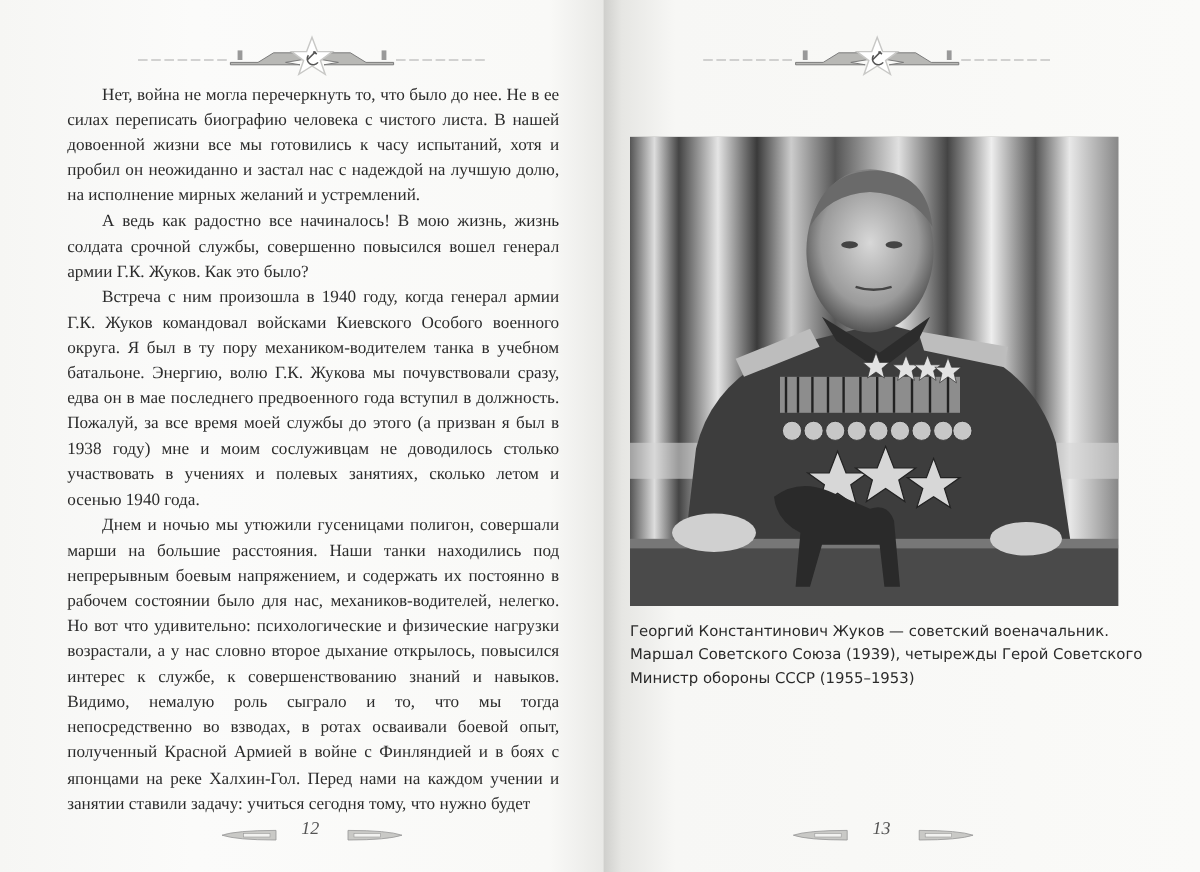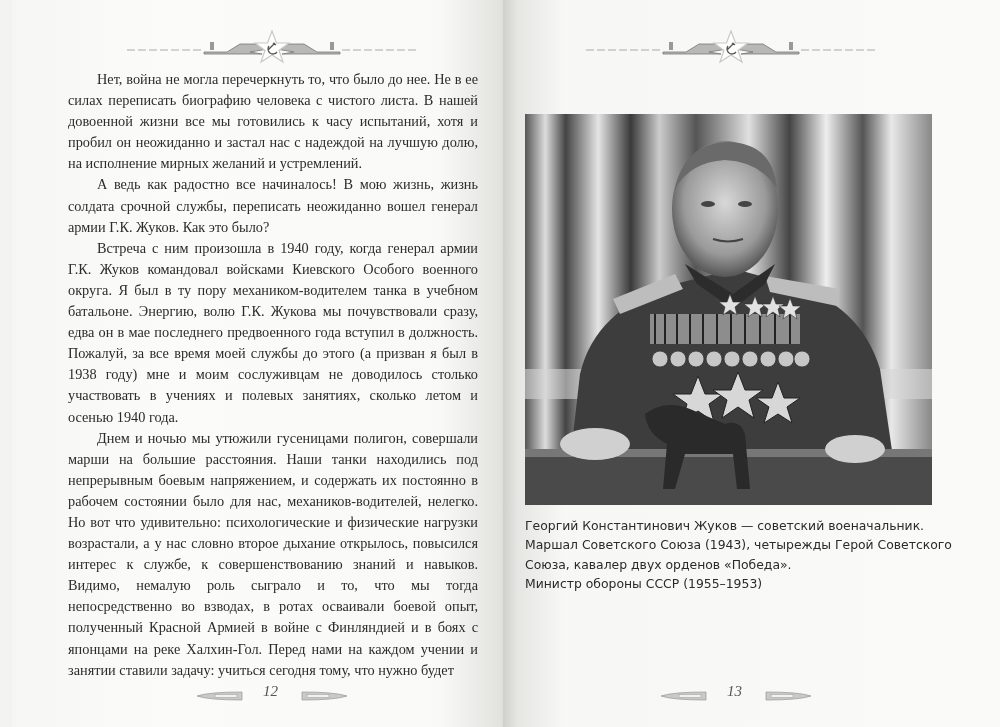--- a/index.html
+++ b/index.html
@@ -1,18 +1,18 @@
 <!DOCTYPE html>
 <html><head>
 <meta charset="utf-8">
 <style>
   html, body { margin:0; padding:0; }
   body { width:1000px; height:727px; position:relative; overflow:hidden; background:#f3f3f1; font-family:"DejaVu Serif", serif; }
   .page { position:absolute; top:0; height:727px; }
-  .page-left { left:12px; width:503px; background:linear-gradient(to right,#f6f6f4 0%,#fbfbfa 30%,#f9f9f7 85%,#e2e2df 97%,#c9c9c6 100%); }
+  .page-left { left:0; width:503px; background:linear-gradient(to right,#f6f6f4 0%,#fbfbfa 30%,#f9f9f7 85%,#e2e2df 97%,#c9c9c6 100%);padding-left:35px; }
   .page-right { left:503px; width:497px; background:linear-gradient(to right,#cfcfcc 0%,#e6e6e3 3%,#f7f7f5 12%,#fafaf8 100%); }
   .ornament { position:absolute; top:28px; height:36px; }
   .ornament svg { display:block; }
   .text-block { position:absolute; left:56px; top:69px; width:410px; font-family:"Liberation Serif", serif; font-size:14.3px; line-height:21.1px; color:#2b2b2b; text-align:justify; }
   .text-block p { margin:0; text-indent:29px; }
   .folio { position:absolute; bottom:0; height:30px; top:681px; }
   .folio .num { position:absolute; top:2px; font-family:"Liberation Serif", serif; font-style:italic; font-size:15px; color:#555; }
   .photo { position:absolute; left:525px; top:114px; width:407px; height:391px; background:#777; overflow:hidden; }
   .caption { position:absolute; left:525px; top:516px; width:410px; text-align:left; font-family:"DejaVu Sans", sans-serif; font-size:12.4px; line-height:19.4px; color:#2a2a2a; }
   .caption div { white-space:nowrap; }
@@ -31,21 +31,21 @@
       <rect x="88" y="14" width="4" height="8" fill="#999"></rect>
       <path d="M218 24 L195 24 L182 16 L160 16 L154 21 L172 24 L160 26 L218 26 Z" fill="#b8b8b5" stroke="#777" stroke-width="0.8"></path>
       <rect x="208" y="14" width="4" height="8" fill="#999"></rect>
       <polygon points="150,3 154.5,15 167,15 157,22.5 161,34 150,27 139,34 143,22.5 133,15 145.5,15" fill="#ffffff" stroke="#c8c8c6" stroke-width="1.2"></polygon>
       <path d="M146 22 L153 15 M151 15 L154 17 M147 18 A5 5 0 0 0 155 24" fill="none" stroke="#555" stroke-width="1.3"></path>
     </svg>
   </div>
 
   <div class="text-block">
     <p>Нет, война не могла перечеркнуть то, что было до нее. Не в ее силах переписать биографию человека с чистого листа. В нашей довоенной жизни все мы готовились к часу испытаний, хотя и пробил он неожиданно и застал нас с надеждой на лучшую долю, на исполнение мирных желаний и устремлений.</p>
-    <p>А ведь как радостно все начиналось! В мою жизнь, жизнь солдата срочной службы, переписать неожиданно вошел генерал армии Г.К. Жуков. Как это было?</p>
+    <p>А ведь как радостно все начиналось! В мою жизнь, жизнь солдата срочной службы, совершенно повысился вошел генерал армии Г.К. Жуков. Как это было?</p>
     <p>Встреча с ним произошла в 1940 году, когда генерал армии Г.К. Жуков командовал войсками Киевского Особого военного округа. Я был в ту пору механиком-водителем танка в учебном батальоне. Энергию, волю Г.К. Жукова мы почувствовали сразу, едва он в мае последнего предвоенного года вступил в должность. Пожалуй, за все время моей службы до этого (а призван я был в 1938 году) мне и моим сослуживцам не доводилось столько участвовать в учениях и полевых занятиях, сколько летом и осенью 1940 года.</p>
     <p>Днем и ночью мы утюжили гусеницами полигон, совершали марши на большие расстояния. Наши танки находились под непрерывным боевым напряжением, и содержать их постоянно в рабочем состоянии было для нас, механиков-водителей, нелегко. Но вот что удивительно: психологические и физические нагрузки возрастали, а у нас словно второе дыхание открылось, повысился интерес к службе, к совершенствованию знаний и навыков. Видимо, немалую роль сыграло и то, что мы тогда непосредственно во взводах, в ротах осваивали боевой опыт, полученный Красной Армией в войне с Финляндией и в боях с японцами на реке Халхин-Гол. Перед нами на каждом учении и занятии ставили задачу: учиться сегодня тому, что нужно будет</p>
   </div>
 
   <div class="folio" style="left:185px; width:150px;">
     <svg width="150" height="20" viewBox="0 0 150 20" style="position:absolute; top:6px; left:0;">
       <path d="M0 9 Q12 5 45 5 L45 13 Q12 13 0 9 Z" fill="#c9c9c6" stroke="#999" stroke-width="0.7"></path>
       <rect x="18" y="7.5" width="22" height="3" fill="#f2f2f0" stroke="#999" stroke-width="0.5"></rect>
       <path d="M150 9 Q138 5 105 5 L105 13 Q138 13 150 9 Z" fill="#c9c9c6" stroke="#999" stroke-width="0.7"></path>
       <rect x="110" y="7.5" width="22" height="3" fill="#f2f2f0" stroke="#999" stroke-width="0.5"></rect>
@@ -168,16 +168,15 @@
 
     <ellipse cx="70" cy="330" rx="35" ry="16" fill="#d0d0d0"></ellipse>
     <ellipse cx="330" cy="335" rx="30" ry="14" fill="#d0d0d0"></ellipse>
 
     <path d="M120 300 Q140 285 165 295 L200 310 Q215 305 220 320 L225 375 L212 375 L208 340 L160 340 L150 375 L138 375 L142 330 Q122 320 120 300 Z" fill="#2a2a2a"></path>
   </svg>
 </div>
 
 <div class="caption">
   <div>Георгий Константинович Жуков — советский военачальник.</div>
-  <div>Маршал Советского Союза (1943), четырежды Герой Советского</div>
-  <div>Союза, кавалер двух орденов «Победа».</div>
+  <div>Маршал Советского Союза (1939), четырежды Герой Советского</div>
   <div>Министр обороны СССР (1955–1953)</div>
 </div>
 
 </body></html>

